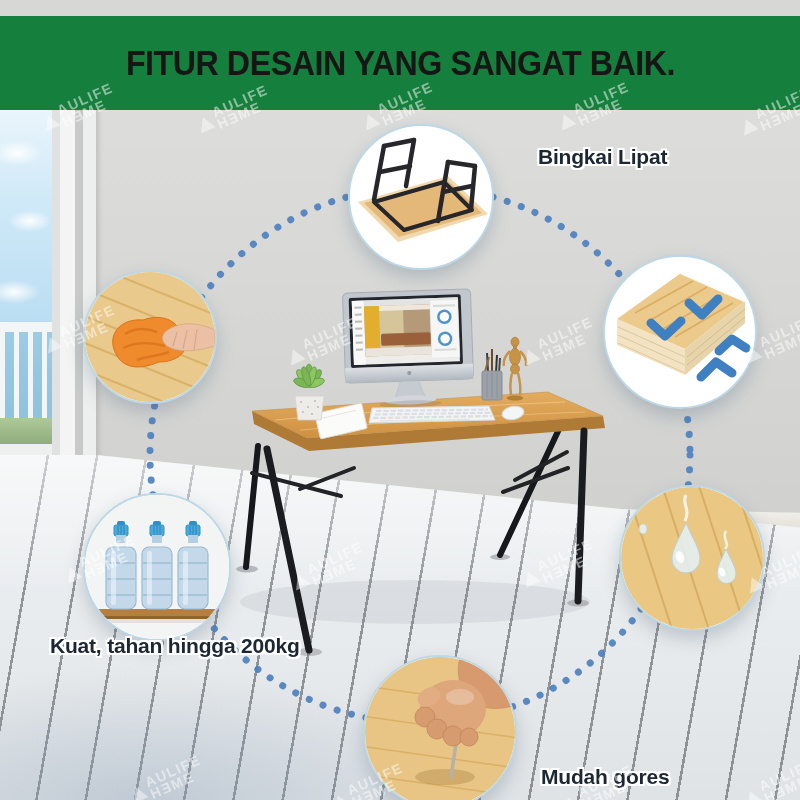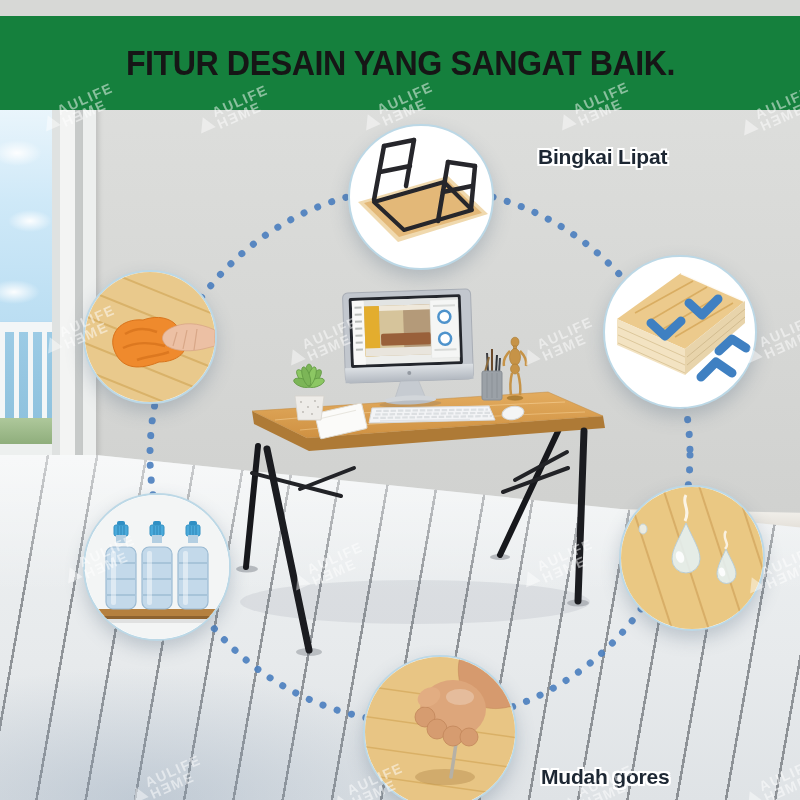--- a/index.html
+++ b/index.html
@@ -355,20 +355,21 @@
       <g stroke="#d8a687" stroke-width="1.2" fill="none">
         <path d="M92,60 L88,74"></path>
           <path d="M102,58 L98,77"></path>
           <path d="M112,57 L109,78"></path>
       </g>
     </svg>
   </div>
 
   <div class="feat-label" style="left:502px;top:145px;">Bingkai Lipat</div>
   <div class="feat-label" style="left:505px;top:765px;">Mudah gores</div>
+  <div class="feat-label" style="left:14px;top:634px;">Kuat, tahan hingga 200kg</div>
 
   <div class="wm" style="left:40px;top:96px;">
       <span class="wm-tri"></span>
       <span class="wm-lines">
         <span>AULIFE</span>
         <span>HƎME</span>
       </span>
     </div>
   <div class="wm" style="left:195px;top:98px;">
       <span class="wm-tri"></span>

